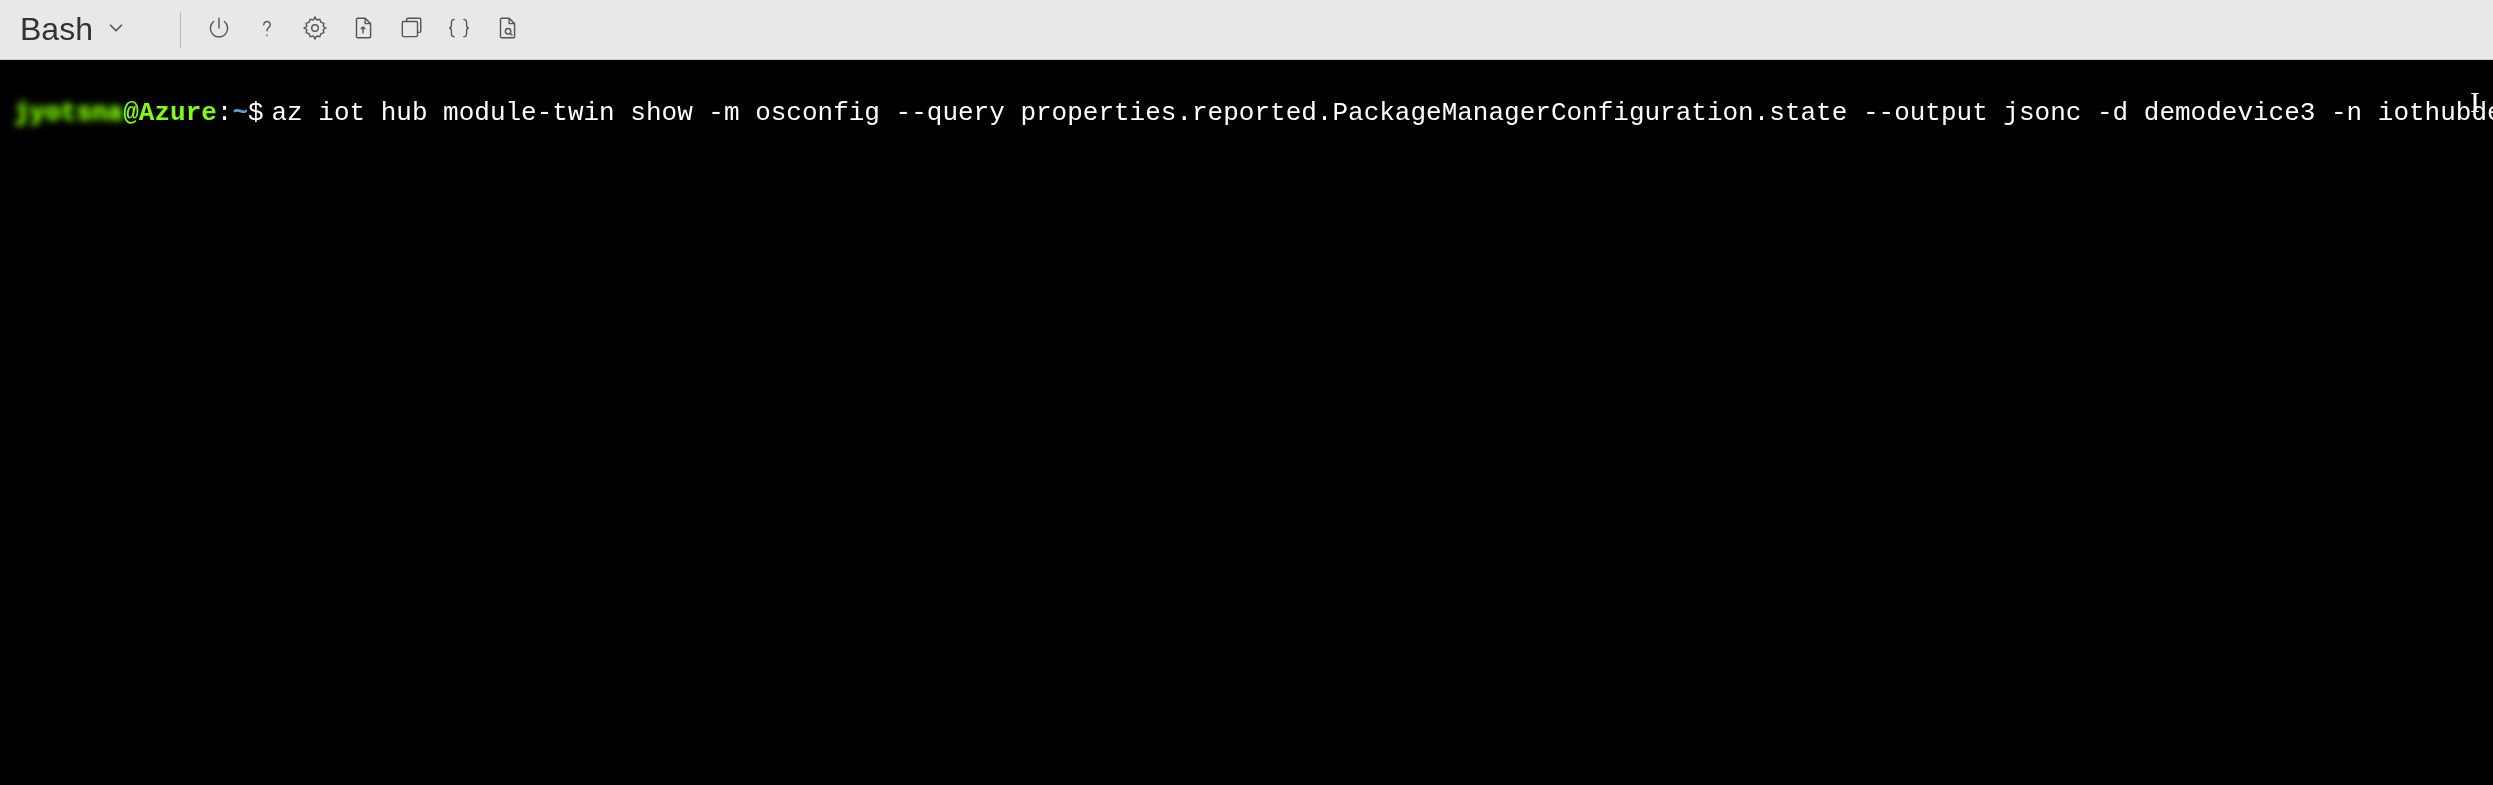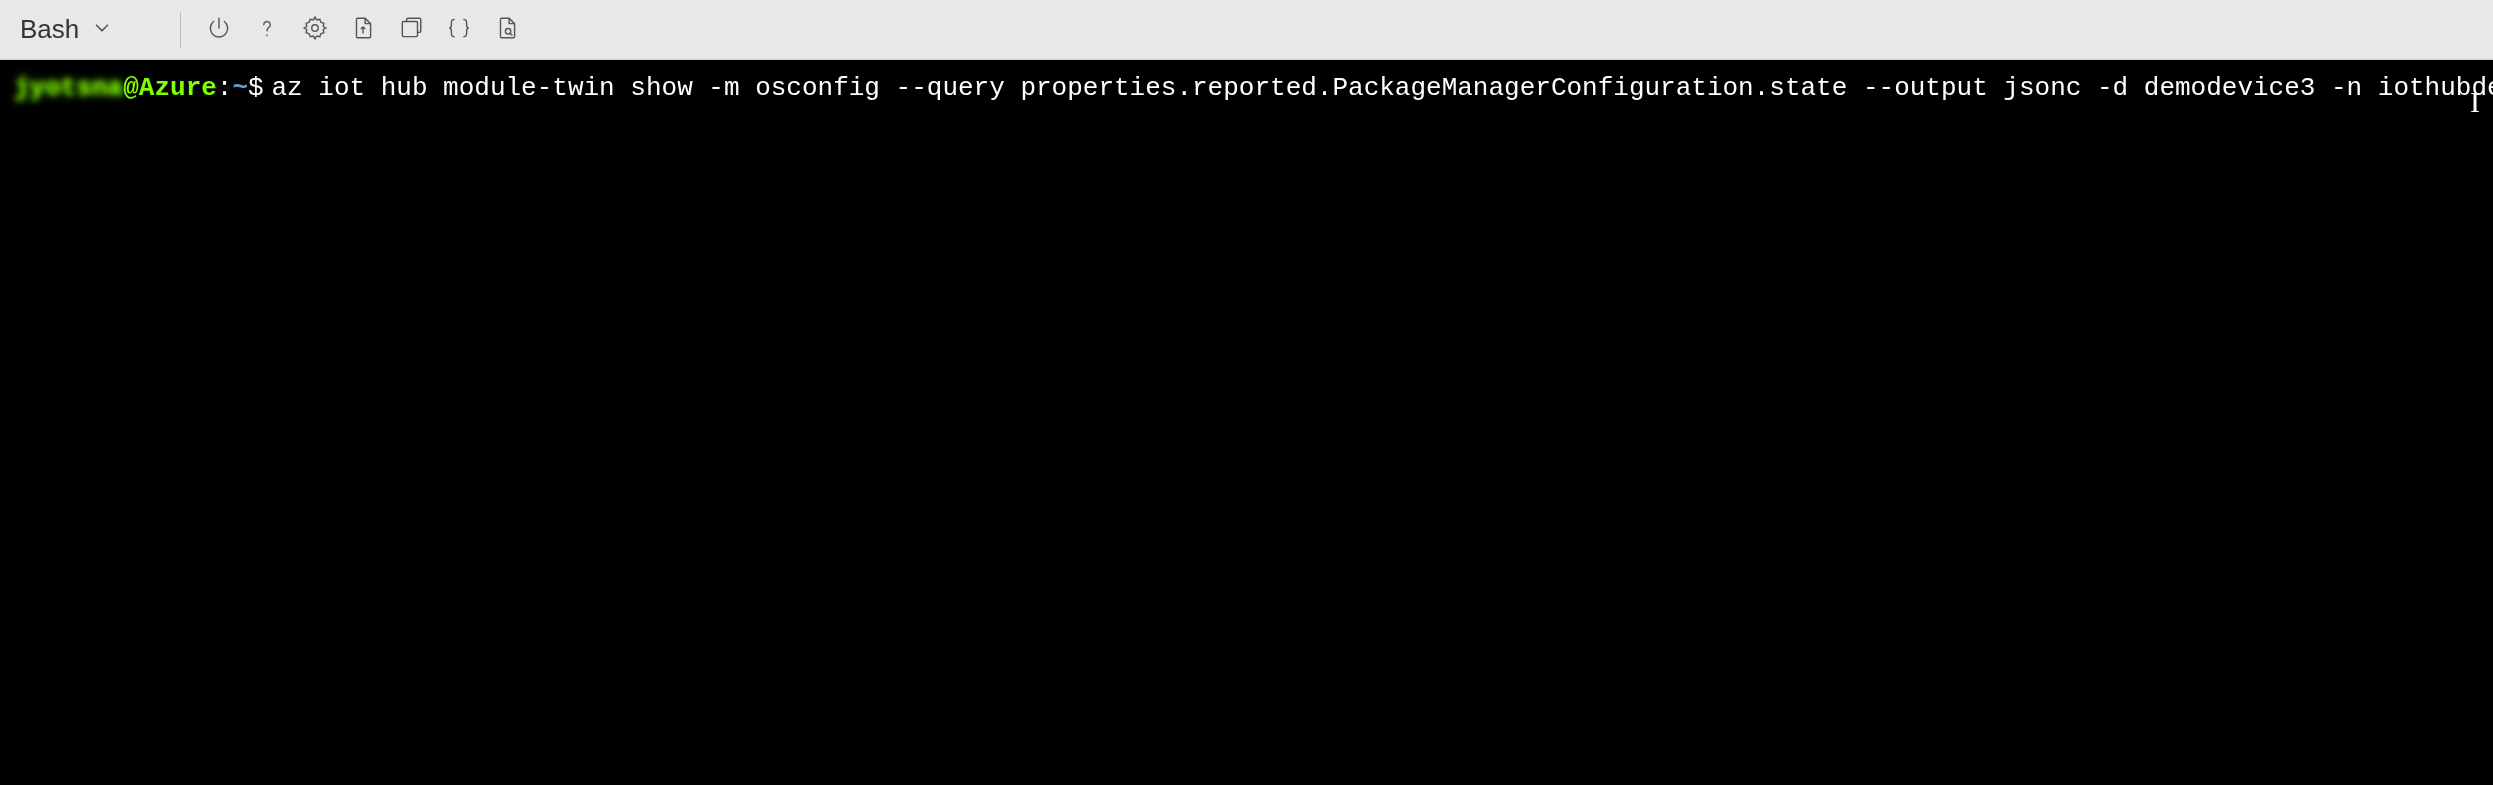--- a/index.html
+++ b/index.html
@@ -29,21 +29,21 @@
     .shell-selector {
       display: flex;
       align-items: center;
       gap: 12px;
       padding: 4px 8px;
       cursor: pointer;
       min-width: 150px;
     }
     
     .shell-label {
-      font-size: 26px;
+      font-size: 32px;
       color: #333;
       font-weight: 400;
     }
     
     .divider {
       width: 1px;
       height: 36px;
       background: #bbb;
       margin: 0 10px;
     }
@@ -73,20 +73,21 @@
       font-family: "Consolas", "Courier New", monospace;
       font-size: 26px;
       line-height: 1.3;
       position: relative;
     }
     
     .prompt-line {
       white-space: nowrap;
       display: flex;
       align-items: center;
+      margin-top: 25px;
     }
     
     .prompt-user {
       color: #7fff00;
       font-weight: bold;
       filter: blur(3px);
       text-shadow: 0 0 6px rgba(127,255,0,0.6);
     }
     
     .prompt-host {

